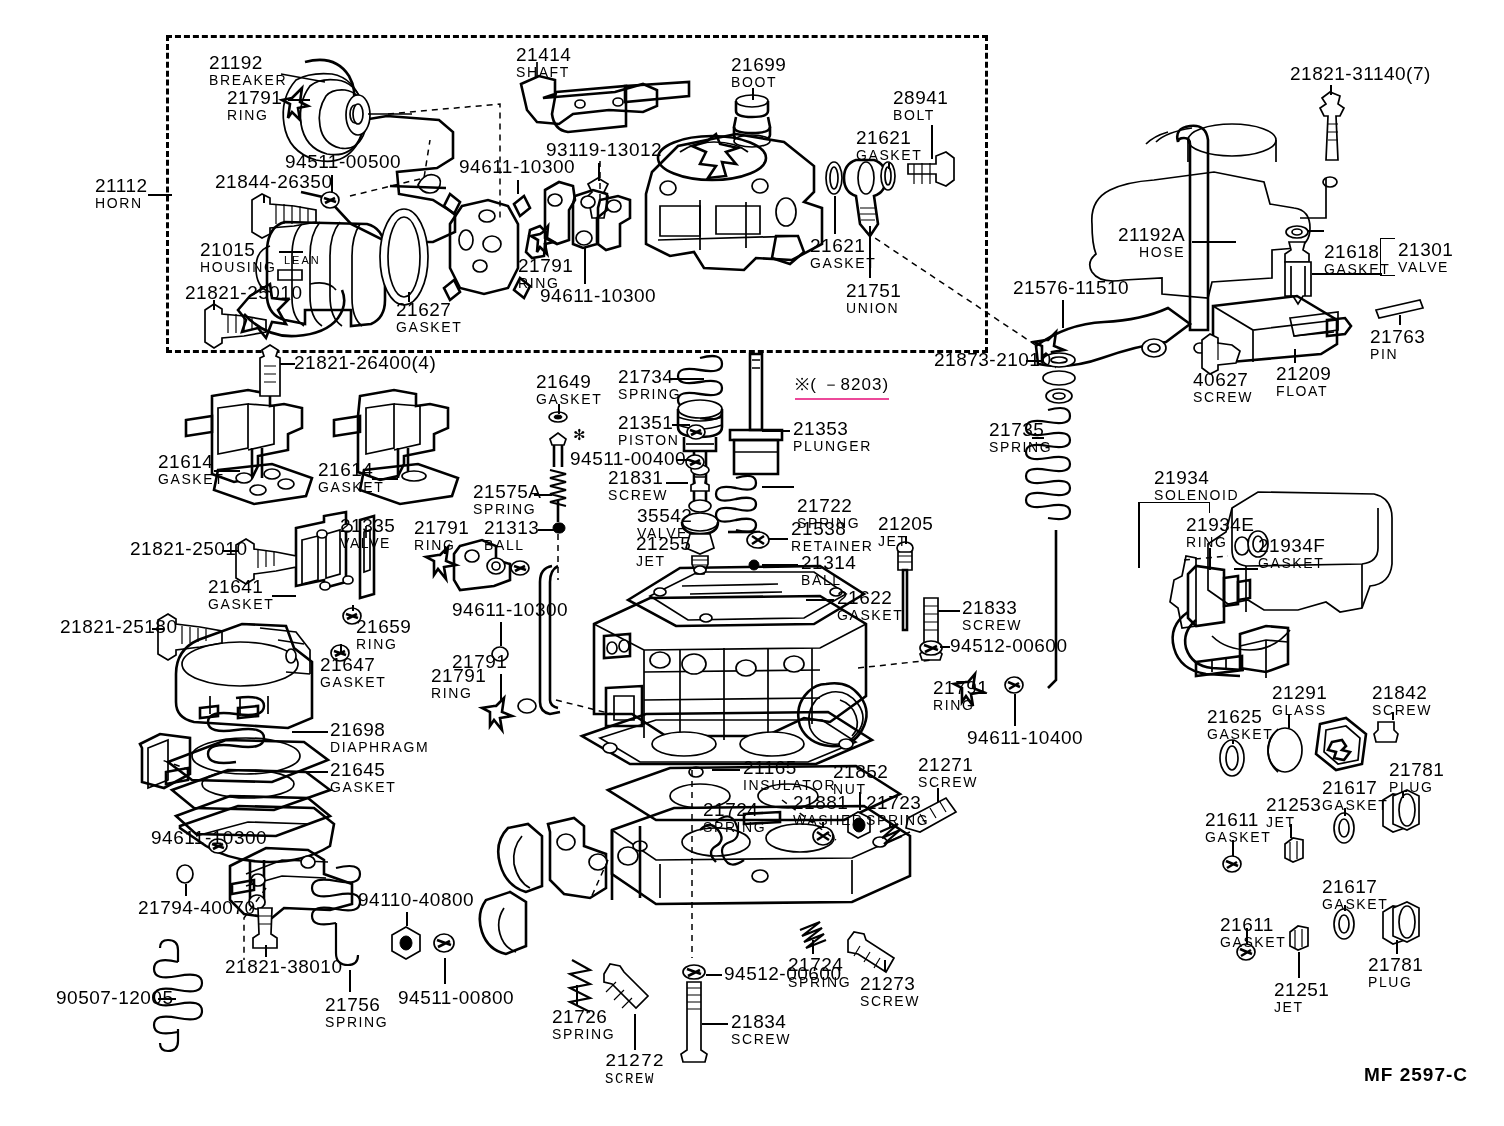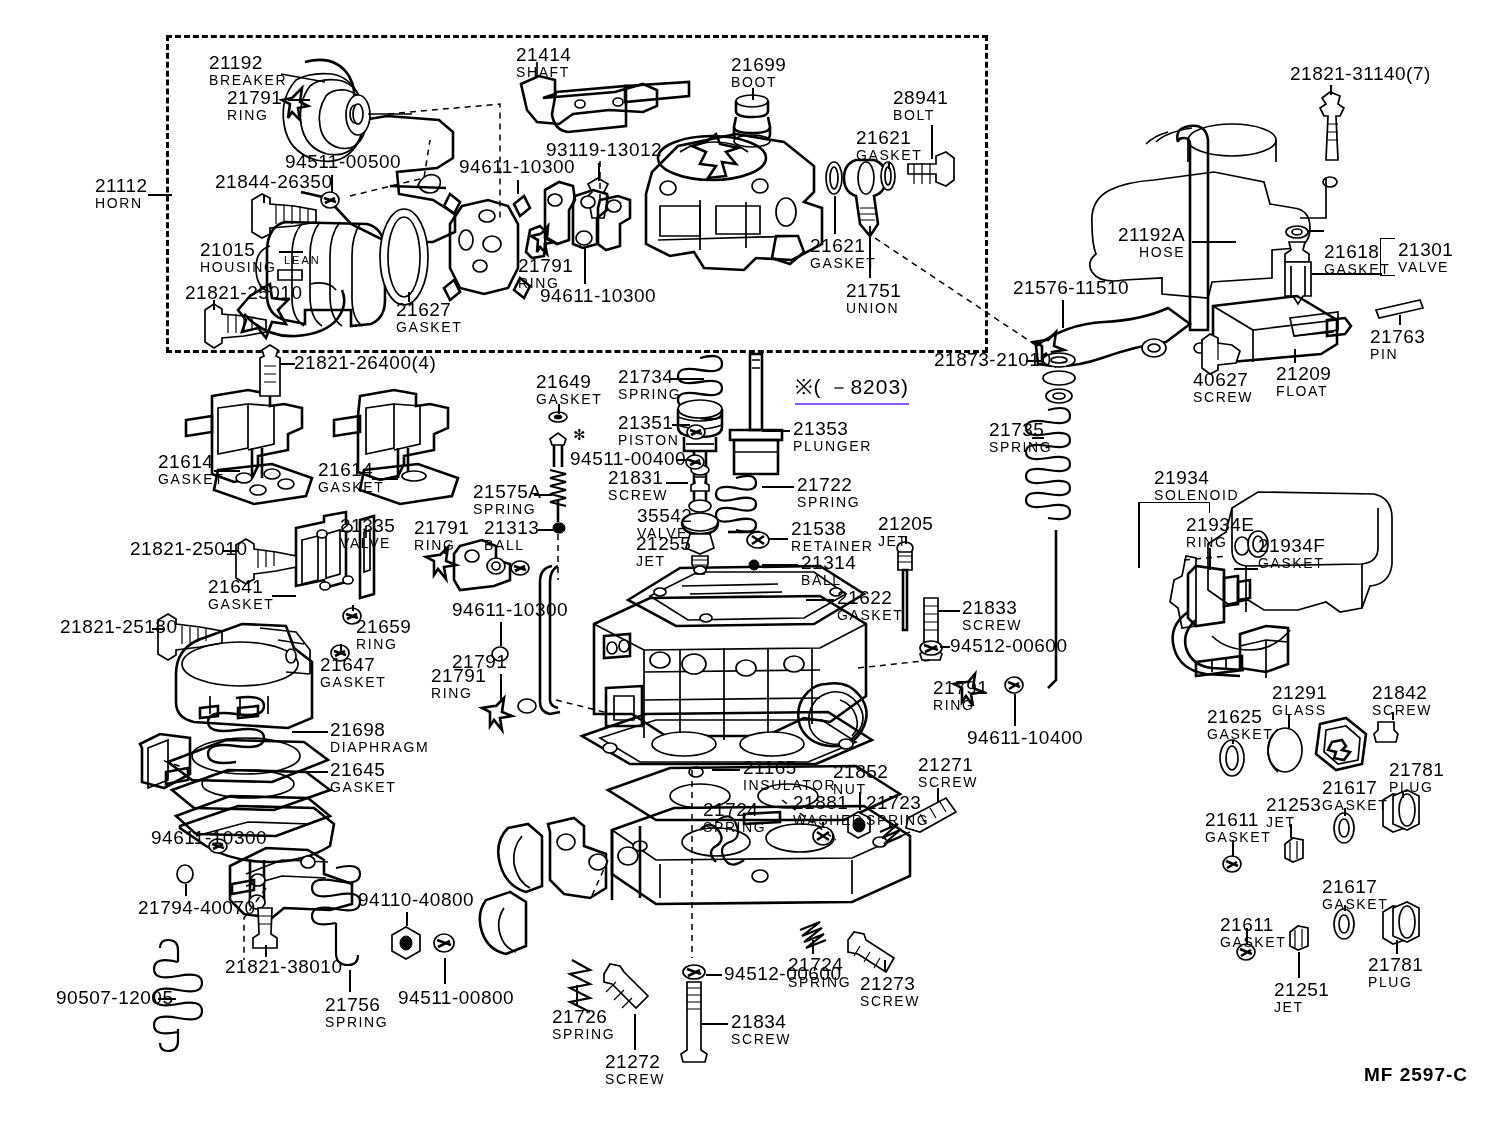--- a/index.html
+++ b/index.html
@@ -58,23 +58,23 @@
 
   .footer {
     position: absolute;
     font-size: 19px;
     font-weight: bold;
     letter-spacing: 1px;
   }
 
   .note {
     position: absolute;
-    font-size: 21px;
+    font-size: 17px;
     letter-spacing: 1px;
-    border-bottom: 2px solid #8b5cf6;
+    border-bottom: 2px solid #ec4899;
     padding-bottom: 2px;
     white-space: nowrap;
   }
 
   svg.art {
     position: absolute;
     left: 0; top: 0;
     width: 1504px;
     height: 1126px;
     pointer-events: none;
@@ -863,21 +863,21 @@
   <div class="lbl" style="left:573px; top:427px; font-size:15px;">
     <span class="num" style="font-size:15px;">✻</span>
   </div>
 
   <div class="lbl" style="left:608px; top:468px;">
     <span class="num">21831</span>
     <span class="nm">SCREW</span>
   </div>
   <div class="lead h" style="left:666px; top:482px; width:22px;"></div>
 
-  <div class="lbl" style="left:797px; top:475px;">
+  <div class="lbl" style="left:797px; top:496px;">
     <span class="num">21722</span>
     <span class="nm">SPRING</span>
   </div>
   <div class="lead h" style="left:762px; top:486px; width:32px;"></div>
 
   <div class="lbl" style="left:637px; top:506px;">
     <span class="num">35542</span>
     <span class="nm">VALVE</span>
   </div>
   <div class="lead h" style="left:690px; top:522px; width:0px;"></div>
@@ -1106,21 +1106,21 @@
     <span class="num">94511-00800</span>
   </div>
   <div class="lead v" style="left:444px; top:958px; height:26px;"></div>
 
   <div class="lbl" style="left:552px; top:1007px;">
     <span class="num">21726</span>
     <span class="nm">SPRING</span>
   </div>
   <div class="lead v" style="left:576px; top:985px; height:20px;"></div>
 
-  <div class="lbl" style="left:605px; top:1052px;">
+  <div class="lbl" style="left:605px; top:1052px;font-family:Liberation Mono, monospace;">
     <span class="num">21272</span>
     <span class="nm">SCREW</span>
   </div>
   <div class="lead v" style="left:634px; top:1014px; height:36px;"></div>
 
   <div class="lbl" style="left:724px; top:964px;">
     <span class="num">94512-00600</span>
   </div>
   <div class="lead h" style="left:706px; top:974px; width:16px;"></div>
 

